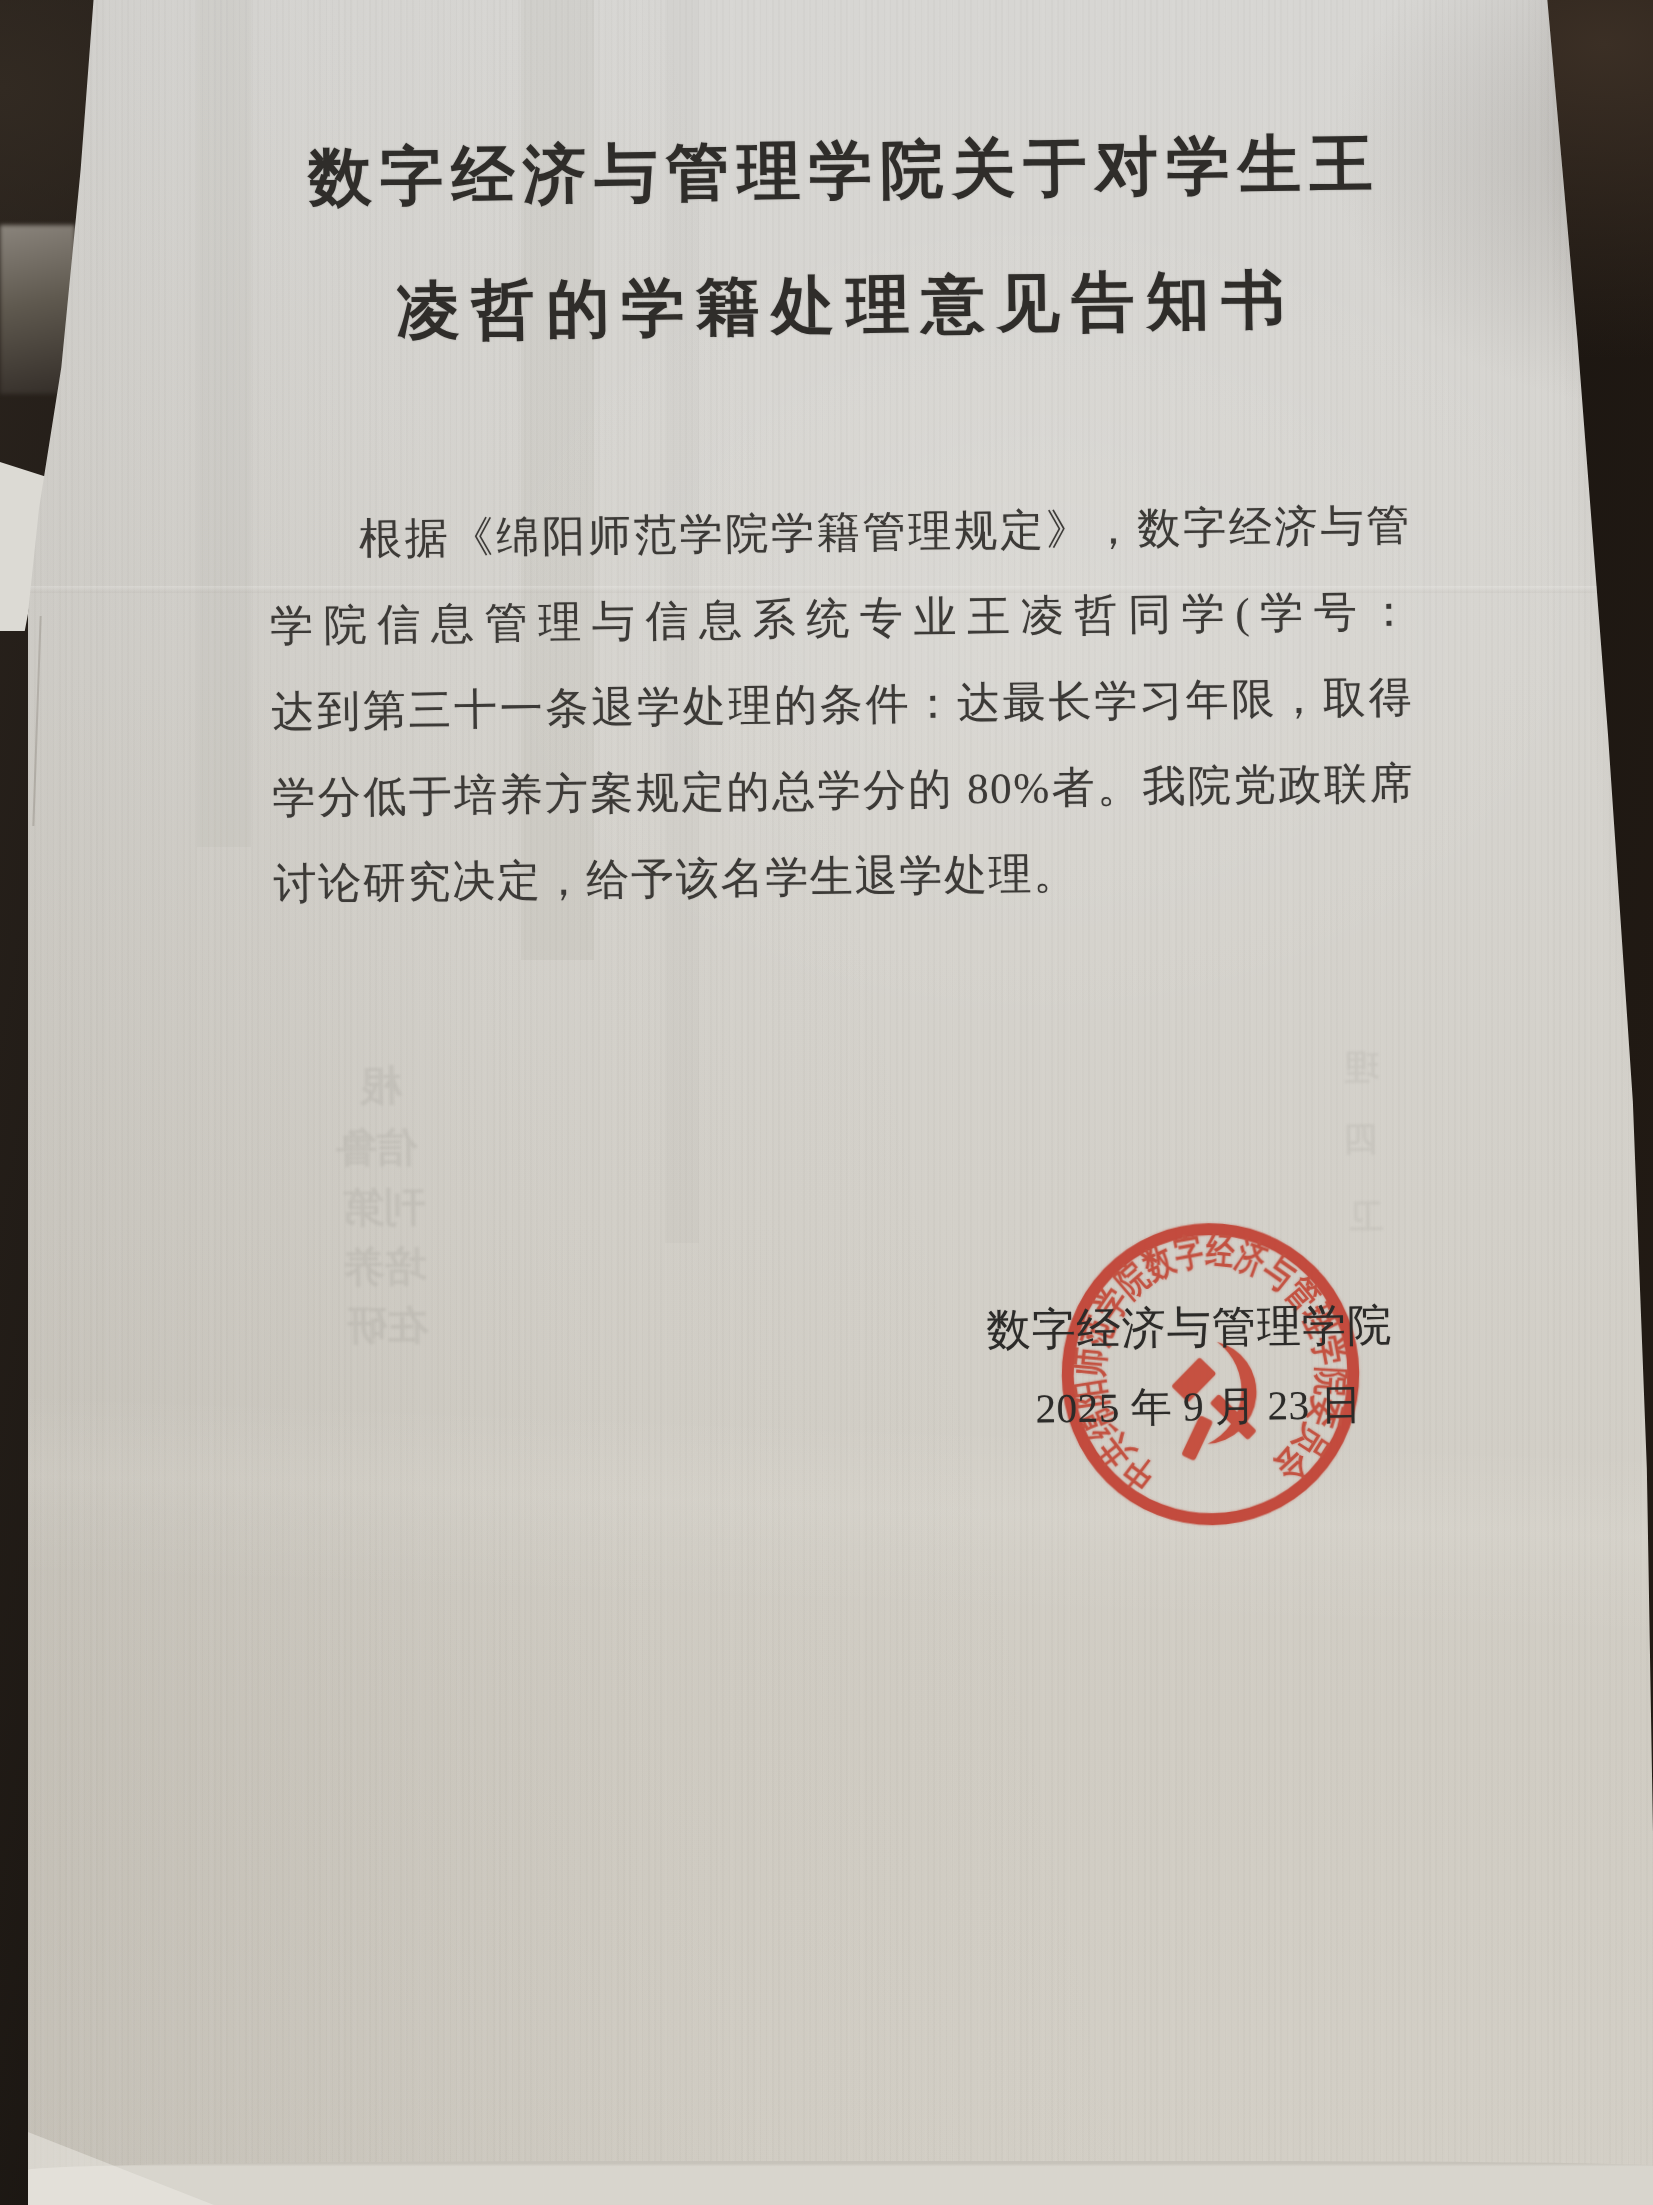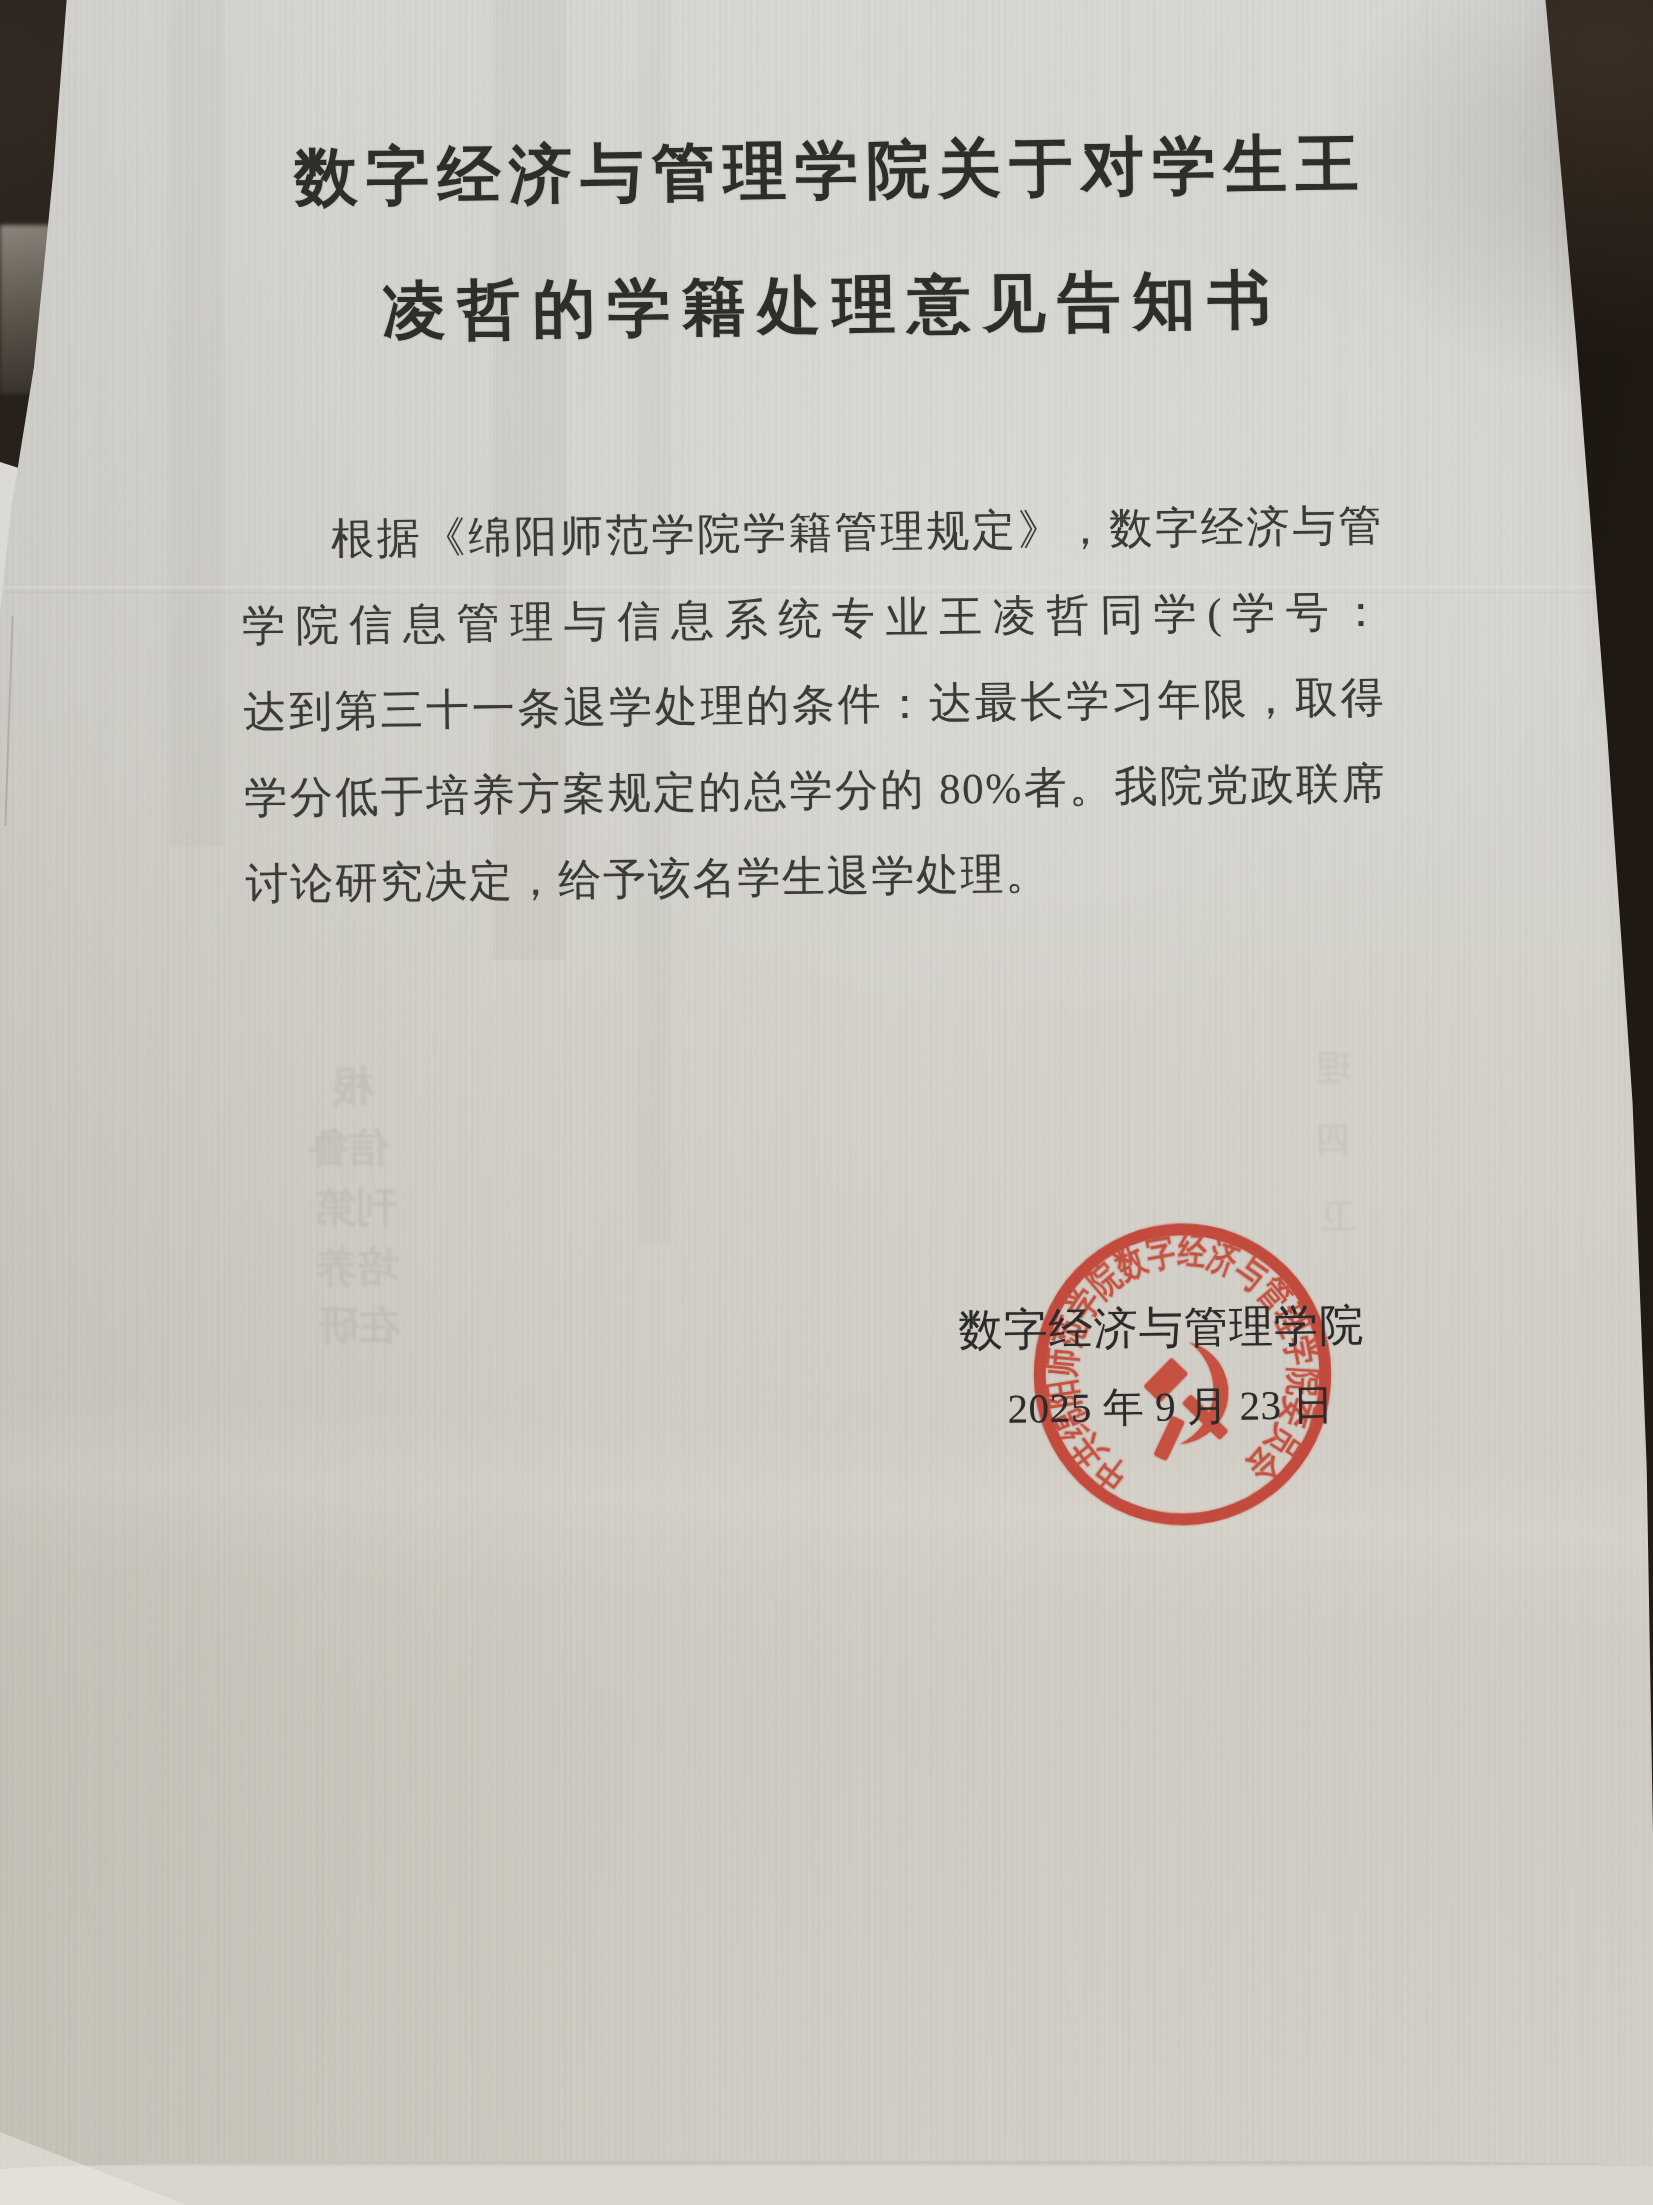--- a/index.html
+++ b/index.html
@@ -20,21 +20,21 @@
   
   .paper{position:absolute;inset:0;
     clip-path:polygon(4.03% 0%, 93.44% 0%, 95.29% 15.37%, 97.17% 33.3%, 98.70% 49.95%,
       99.56% 66.6%, 100% 85.8%, 100% 100%, 0% 100%, 0% 27.8%, 0.68% 23.05%,
       2.05% 16.65%, 3.24% 7.68%);
     background:
       linear-gradient(265deg, rgba(55,44,34,0.30) 0%, rgba(55,44,34,0.10) 2.6%, rgba(55,44,34,0) 7%),
       radial-gradient(847px 621px at 62% 28%, rgba(255,255,255,0.10), rgba(255,255,255,0) 70%),
       radial-gradient(537px 424px at 100% 7%, rgba(70,62,55,0.20), rgba(70,62,55,0) 60%),
       linear-gradient(78deg, rgba(95,88,75,0.12), rgba(95,88,75,0.02) 35%, rgba(95,88,75,0) 55%),
-      linear-gradient(180deg,#d7d6d3 0%,#d6d4cf 30%,#d3d0c9 55%,#d0ccc3 78%,#d3cfc6 100%);}
+      linear-gradient(180deg,#d7d6d3 0%,#d6d4cf 30%,#d3d0c9 55%,#d0ccc3 78%,#d3cfc6 100%); margin-left: 28px;}
   .streaks{position:absolute;inset:0;
     background:
       repeating-linear-gradient(90deg, rgba(80,75,65,0.028) 0 1.7px, rgba(80,75,65,0) 1.7px 6.2px),
       repeating-linear-gradient(90deg, rgba(255,255,255,0.022) 0 2.8px, rgba(255,255,255,0) 2.8px 13px);}
   .band-a{position:absolute;left:493px;top:0;width:73px;height:960px;background:rgba(95,90,80,0.05);}
   .band-b{position:absolute;left:169px;top:0;width:54px;height:847px;background:rgba(95,90,80,0.04);}
   .band-c{position:absolute;left:637px;top:0;width:34px;height:1243px;background:rgba(95,90,80,0.03);}
   .crease-1{position:absolute;left:0;top:586px;width:100%;height:6.8px;opacity:.35;
     background:linear-gradient(180deg, rgba(255,255,253,0.55), rgba(120,112,100,0.20));}
   .fold-band{position:absolute;left:-5%;top:1423px;width:110%;height:186px;transform:rotate(2.2deg);

